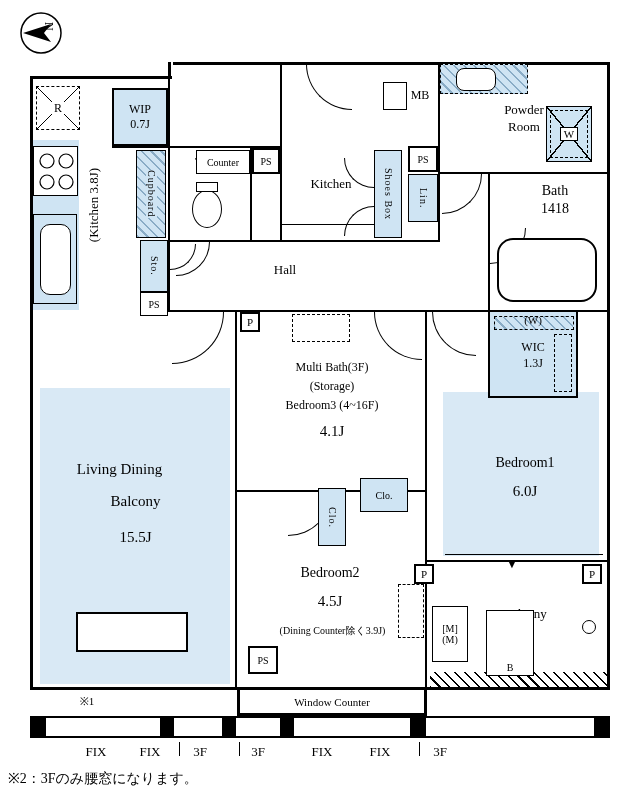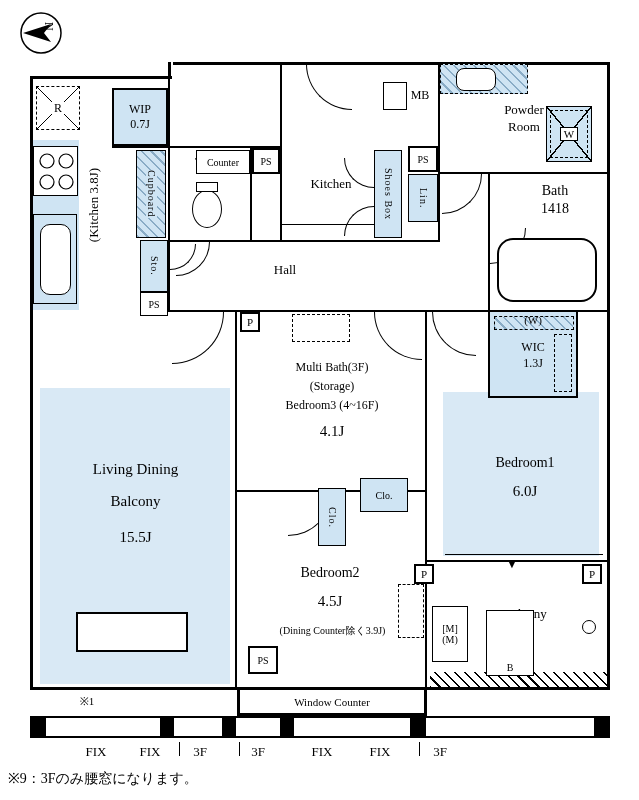--- a/index.html
+++ b/index.html
@@ -157,21 +157,21 @@
 </div>
 <div class="lbl s11" style="left:494px;top:313px;width:78px">(W)</div>
 <div class="lbl s12" style="left:488px;top:340px;width:90px">
   <span style="display:block">WIC</span>
   <span style="display:block">1.3J</span>
 </div>
 
 <div class="lbl s14" style="left:440px;top:454px;width:170px">Bedroom1</div>
 <div class="lbl s15" style="left:440px;top:482px;width:170px">6.0J</div>
 
-<div class="lbl s15" style="left:48px;top:460px;width:175px">Living Dining</div>
+<div class="lbl s15" style="left:32px;top:460px;width:175px">Living Dining</div>
 <div class="lbl s15" style="left:48px;top:492px;width:175px">Balcony</div>
 <div class="lbl s15" style="left:48px;top:528px;width:175px">15.5J</div>
 <div class="abs diag1" style="left:76px;top:612px;width:112px;height:40px;border:2px solid #000;background:#fff"></div>
 <div class="lbl s11" style="left:70px;top:694px;width:34px">※1</div>
 
 <div class="lbl s14" style="left:245px;top:564px;width:170px">Bedroom2</div>
 <div class="lbl s15" style="left:245px;top:592px;width:170px">4.5J</div>
 <div class="lbl s10" style="left:240px;top:624px;width:185px">(Dining Counter除く3.9J)</div>
 <div class="box blue" style="left:318px;top:488px;width:28px;height:58px">
   <span class="vtx s10">Clo.</span>
@@ -219,19 +219,19 @@
 <div class="lbl s13" style="left:130px;top:744px;width:40px">FIX</div>
 <div class="wall" style="left:179px;top:742px;width:1px;height:14px"></div>
 <div class="lbl s13" style="left:185px;top:744px;width:30px">3F</div>
 <div class="wall" style="left:239px;top:742px;width:1px;height:14px"></div>
 <div class="lbl s13" style="left:243px;top:744px;width:30px">3F</div>
 <div class="lbl s13" style="left:302px;top:744px;width:40px">FIX</div>
 <div class="lbl s13" style="left:360px;top:744px;width:40px">FIX</div>
 <div class="wall" style="left:419px;top:742px;width:1px;height:14px"></div>
 <div class="lbl s13" style="left:425px;top:744px;width:30px">3F</div>
 
-<div class="lbl s14" style="left:8px;top:770px;width:320px;text-align:left">※9：3Fのみ腰窓になります。</div>
+<div class="lbl s14" style="left:8px;top:770px;width:320px;text-align:left">※2：3Fのみ腰窓になります。</div>
 
 <svg width="46" height="46" style="position:absolute;left:18px;top:10px">
   <circle cx="23" cy="23" r="20" fill="#fff" stroke="#000" stroke-width="1.5"></circle>
   <polygon points="5,23 33,14 26,23 33,32" fill="#000"></polygon>
   <text x="29" y="18" font-size="12" font-family="Liberation Serif, serif" transform="rotate(90 31 14)">N</text>
 </svg>
 
 </body></html>

